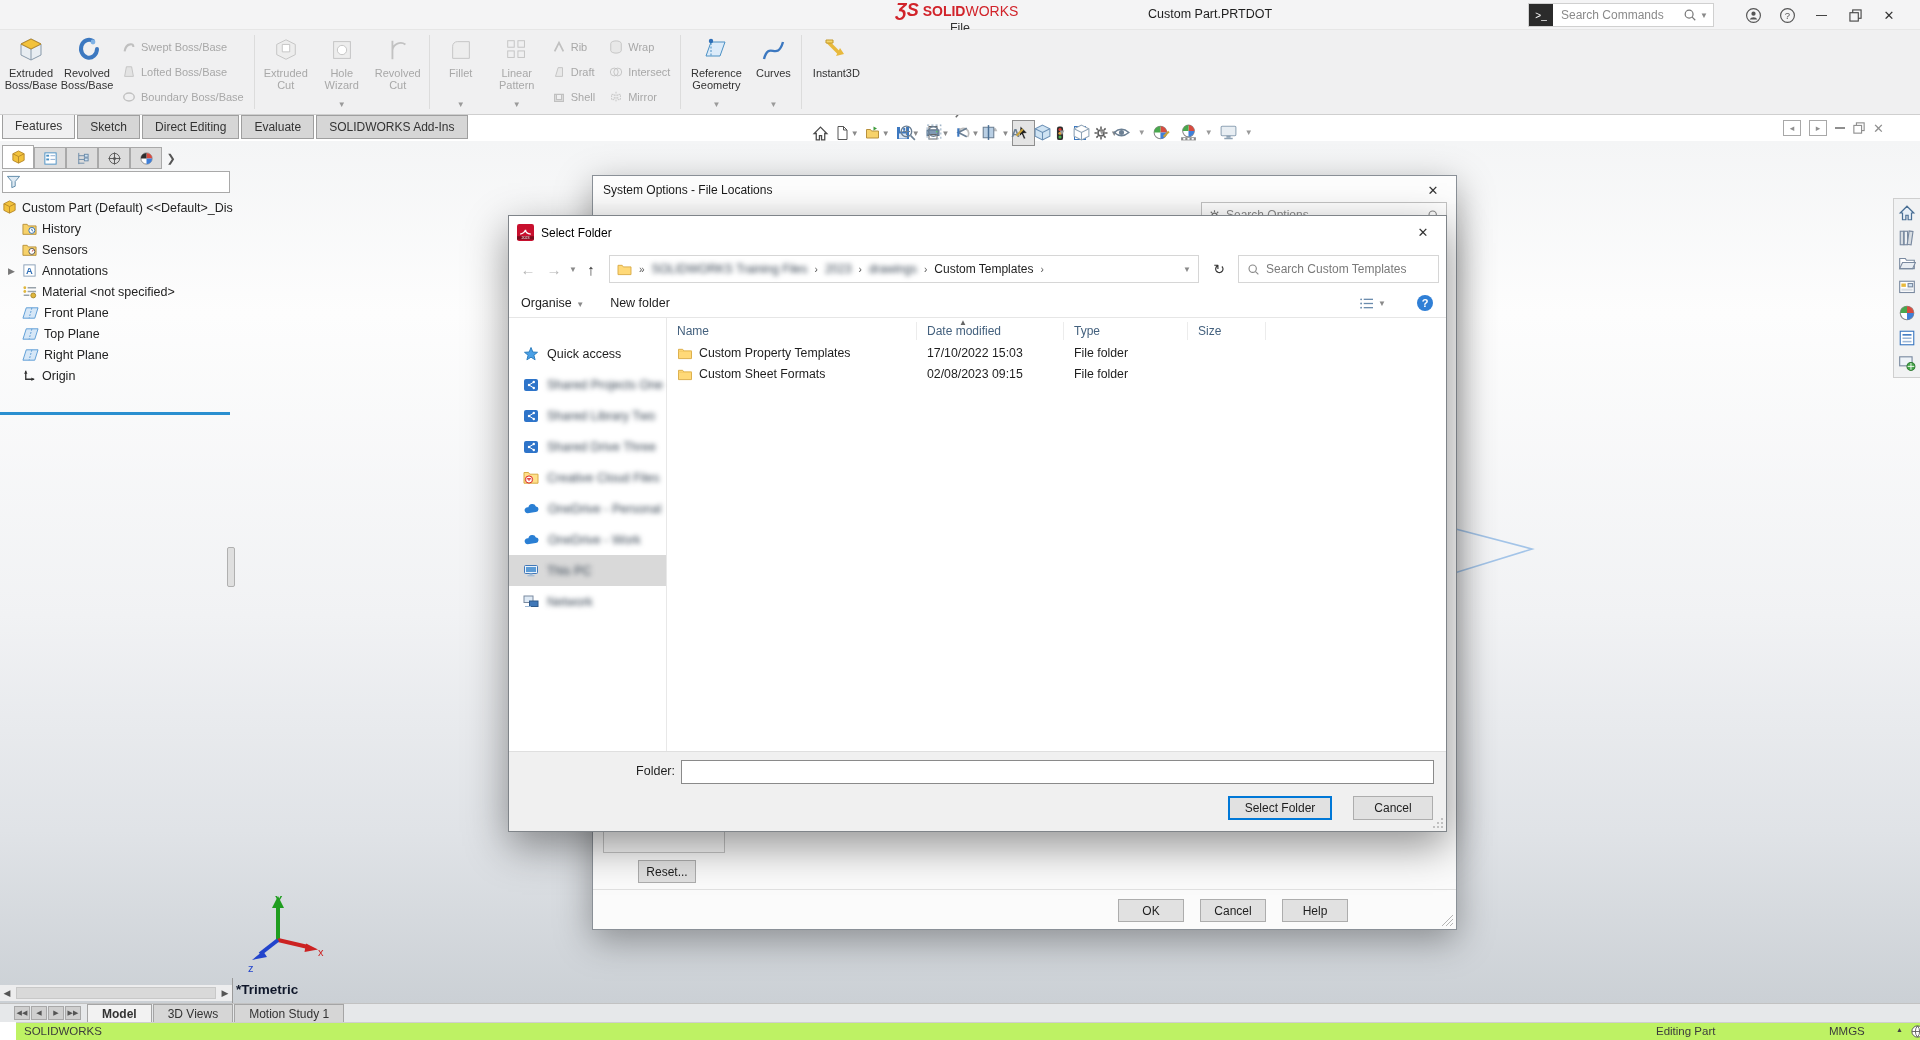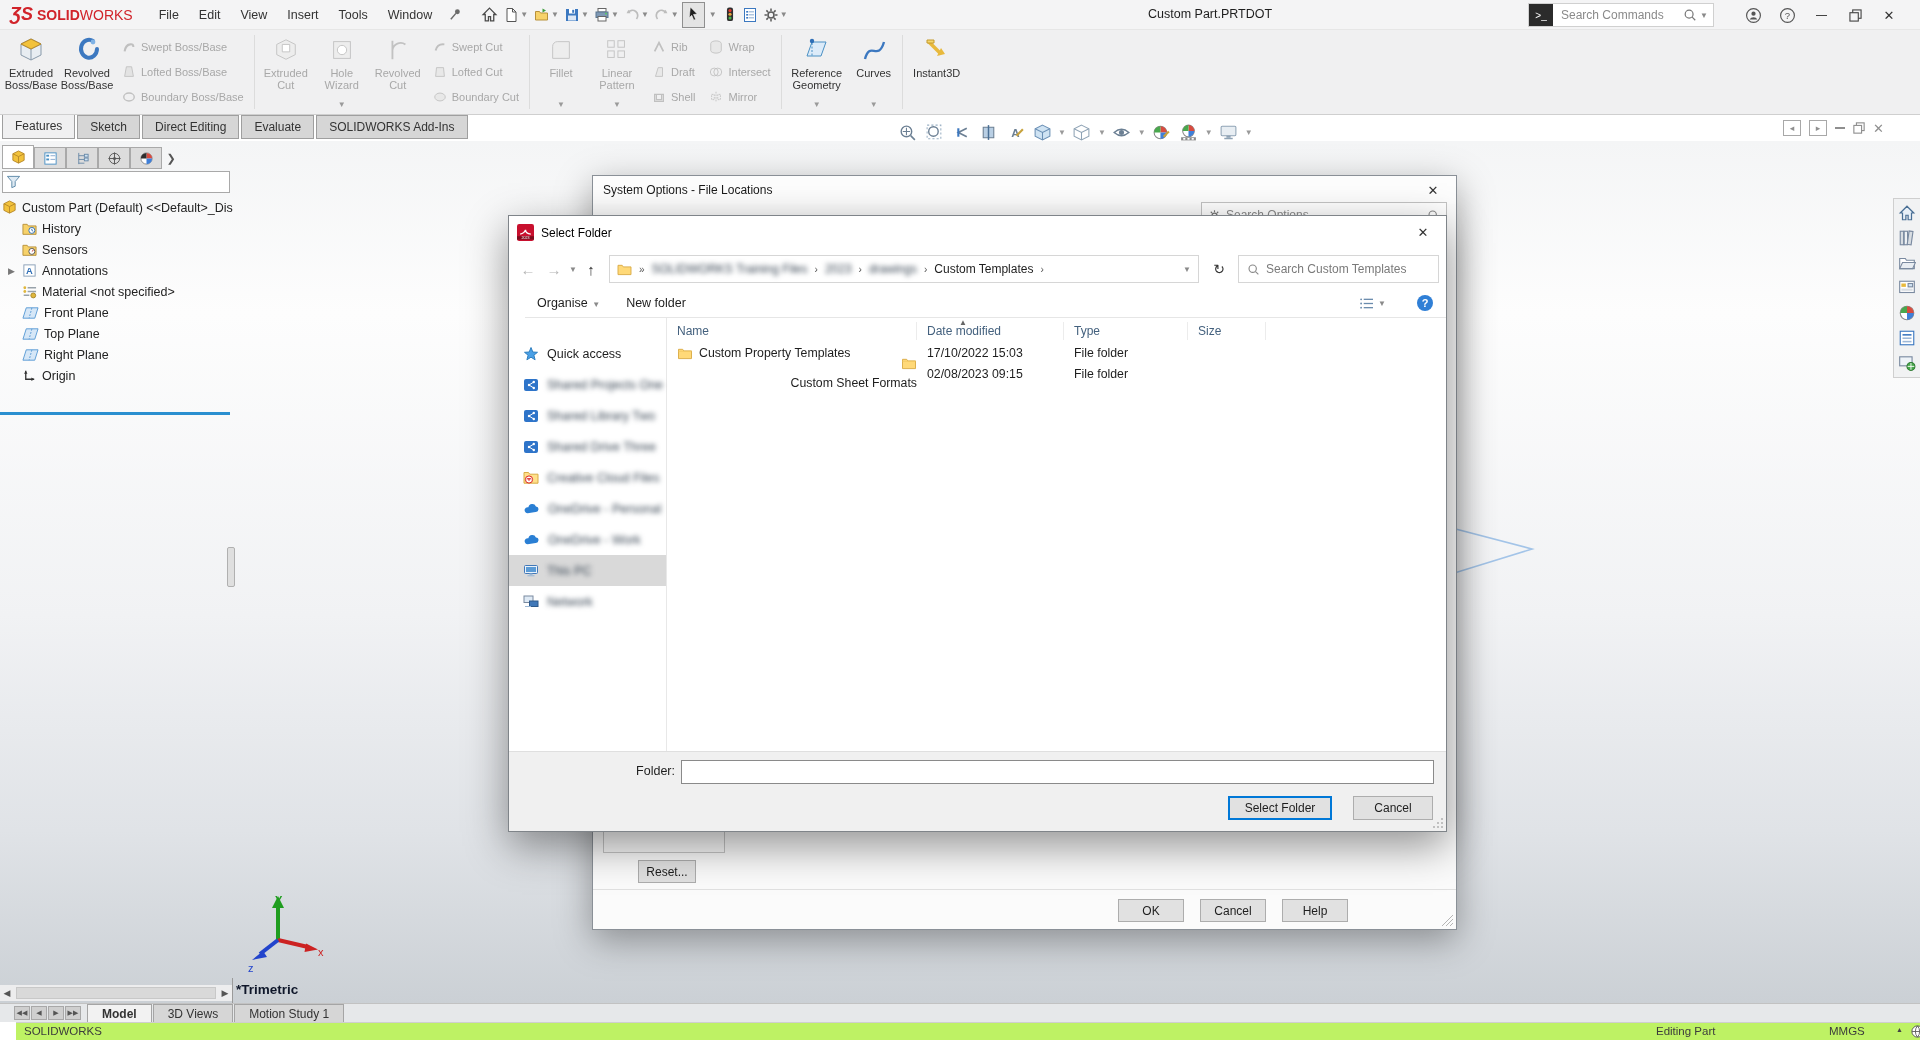--- a/index.html
+++ b/index.html
@@ -4,21 +4,21 @@
 <style>
   html,body{margin:0;padding:0;width:1920px;height:1040px;overflow:hidden;
     font-family:"Liberation Sans","DejaVu Sans",sans-serif;font-size:12px;color:#222;background:#fff;}
   *{box-sizing:border-box;}
   .abs{position:absolute;}
   svg{display:block;}
   .icon{display:inline-flex;align-items:center;justify-content:center;flex:none;}
 
   
   .titlebar{position:absolute;left:0;top:0;width:1920px;height:30px;background:#f4f4f5;
-    display:flex;align-items:center;border-bottom:1px solid #e6e6e6;}
+    display:flex;align-items:center;border-bottom:1px solid #e6e6e6;flex-direction:column;}
   .logo{display:flex;align-items:baseline;padding:0 16px 0 10px;}
   .logo-zs{color:#d1232a;font-weight:bold;font-style:italic;font-size:18px;margin-right:4px;}
   .logo-solid{color:#d1232a;font-weight:bold;font-size:14px;}
   .logo-works{color:#d1232a;font-weight:300;font-size:14px;}
   .menu-item{padding:0 10px;height:30px;display:flex;align-items:center;color:#333;font-size:12.5px;cursor:default;}
   .qat{display:flex;align-items:center;margin-left:10px;gap:1px;}
   .qat-btn{display:flex;align-items:center;padding:2px 2px;height:26px;}
   .caret{font-size:8px;color:#8a8a8a;margin-left:1px;}
   .sel-box{border:1px solid #8f8f8f;background:#e4e4e4;}
   .doc-title{position:absolute;left:1148px;top:7px;font-size:12.5px;color:#1e1e1e;white-space:nowrap;}
@@ -114,21 +114,21 @@
   .sf-nav{height:40px;display:flex;align-items:center;padding:0 7px;gap:2px;}
   .nav-arrow{width:24px;height:24px;display:flex;align-items:center;justify-content:center;font-size:15px;}
   .addr{flex:1;height:28px;border:1px solid #d6d6d6;background:#fff;display:flex;align-items:center;
     padding:0 7px;gap:7px;margin:0 4px;font-size:12px;color:#1e1e1e;white-space:nowrap;overflow:hidden;}
   .crumb-sep{color:#555;font-size:10px;}
   .redacted{filter:blur(2.6px);color:#374452;}
   .refresh-btn{width:28px;height:28px;display:flex;align-items:center;justify-content:center;color:#333;font-size:14px;}
   .sf-search{width:201px;height:28px;border:1px solid #d6d6d6;background:#fff;display:flex;align-items:center;
     padding:0 8px;gap:6px;color:#7a7a7a;margin-left:3px;}
   .sf-toolbar{height:29px;display:flex;align-items:center;padding:0 12px;gap:26px;font-size:12.5px;color:#1e1e1e;
-    border-bottom:1px solid #e6e6e6;margin-left:16px;}
+    border-bottom:1px solid #e6e6e6;}
   .sf-body{display:flex;height:434px;}
   .sf-side{width:158px;border-right:1px solid #e8e8e8;padding-top:20px;}
   .side-item{height:31px;display:flex;align-items:center;gap:8px;padding-left:14px;font-size:12.5px;color:#1e1e1e;}
   .side-item.selected{background:#d9d9d9;}
   .sf-list{flex:1;position:relative;}
   .sort-caret{position:absolute;left:292px;top:0;font-size:8px;color:#666;}
   .lhead{display:flex;height:22px;align-items:center;color:#44617e;font-size:12px;margin-top:2px;}
   .lhead>div{border-right:1px solid #ececec;height:18px;display:flex;align-items:center;padding-left:10px;}
   .c-name{width:250px;}.c-date{width:147px;}.c-type{width:124px;}.c-size{width:78px;}
   .frow{display:flex;height:21px;align-items:center;font-size:12.3px;color:#1e1e1e;}
@@ -403,46 +403,20 @@
       <span class="dd">▼</span>
     </div>
     <div class="rlarge dis">
       <span class="ricon">
         <svg width="26" height="26" viewBox="0 0 28 28">
             <path d="M8 4 v20 M8 14 a9 9 0 0 1 14 -6" fill="none" stroke="#c2c2c2" stroke-width="2"></path>
           </svg>
         </span>
       <span>Revolved Cut</span>
     </div>
-    <div class="rstack">
-      <div class="rsmall dis">
-          <span class="icon">
-        <svg width="14" height="14" viewBox="0 0 16 16">
-              <path d="M3 12 q2-8 10-7" fill="none" stroke="#c0c0c0" stroke-width="2.2"></path>
-            </svg>
-          </span>
-          <span>Swept Cut</span>
-        </div>
-      <div class="rsmall dis">
-          <span class="icon">
-        <svg width="14" height="14" viewBox="0 0 16 16">
-              <path d="M4 3 h8 l1 10 h-10 z" fill="#e8e8e8" stroke="#c0c0c0"></path>
-            </svg>
-          </span>
-          <span>Lofted Cut</span>
-        </div>
-      <div class="rsmall dis">
-          <span class="icon">
-        <svg width="14" height="14" viewBox="0 0 16 16">
-              <ellipse cx="8" cy="8" rx="6" ry="4.5" fill="#e8e8e8" stroke="#c0c0c0"></ellipse>
-            </svg>
-          </span>
-          <span>Boundary Cut</span>
-        </div>
-    </div>
   </div>
   <div class="rsep"></div>
   <div class="rgroup">
     <div class="rlarge dis">
       <span class="ricon">
         <svg width="26" height="26" viewBox="0 0 28 28">
             <path d="M5 23 V10 a5 5 0 0 1 5-5 H23 V23 Z" fill="#ededed" stroke="#c2c2c2"></path>
           </svg>
         </span>
       <span>Fillet</span>
@@ -1105,21 +1079,21 @@
                 <path d="M1 4.6 H15" stroke="#f3c963"></path>
               </svg>
             </span>
           <span>Custom Property Templates</span>
         </div>
         <div class="c-date" style="padding-left:10px;">17/10/2022 15:03</div>
         <div class="c-type" style="padding-left:10px;">File folder</div>
         <div class="c-size" style="padding-left:10px;"></div>
       </div>
       <div class="frow">
-        <div class="c-name" style="padding-left:10px;flex-direction:column;">
+        <div class="c-name" style="padding-left:10px;">
           <span class="icon">
             <svg width="16" height="13" viewBox="0 0 16 14">
                 <path d="M1 2.5 h4.5 l1.2 1.7 H15 v8.3 H1 z" fill="#ffd978" stroke="#d9ab45"></path>
                 <path d="M1 4.6 H15" stroke="#f3c963"></path>
               </svg>
             </span>
           <span>Custom Sheet Formats</span>
         </div>
         <div class="c-date" style="padding-left:10px;">02/08/2023 09:15</div>
         <div class="c-type" style="padding-left:10px;">File folder</div>

